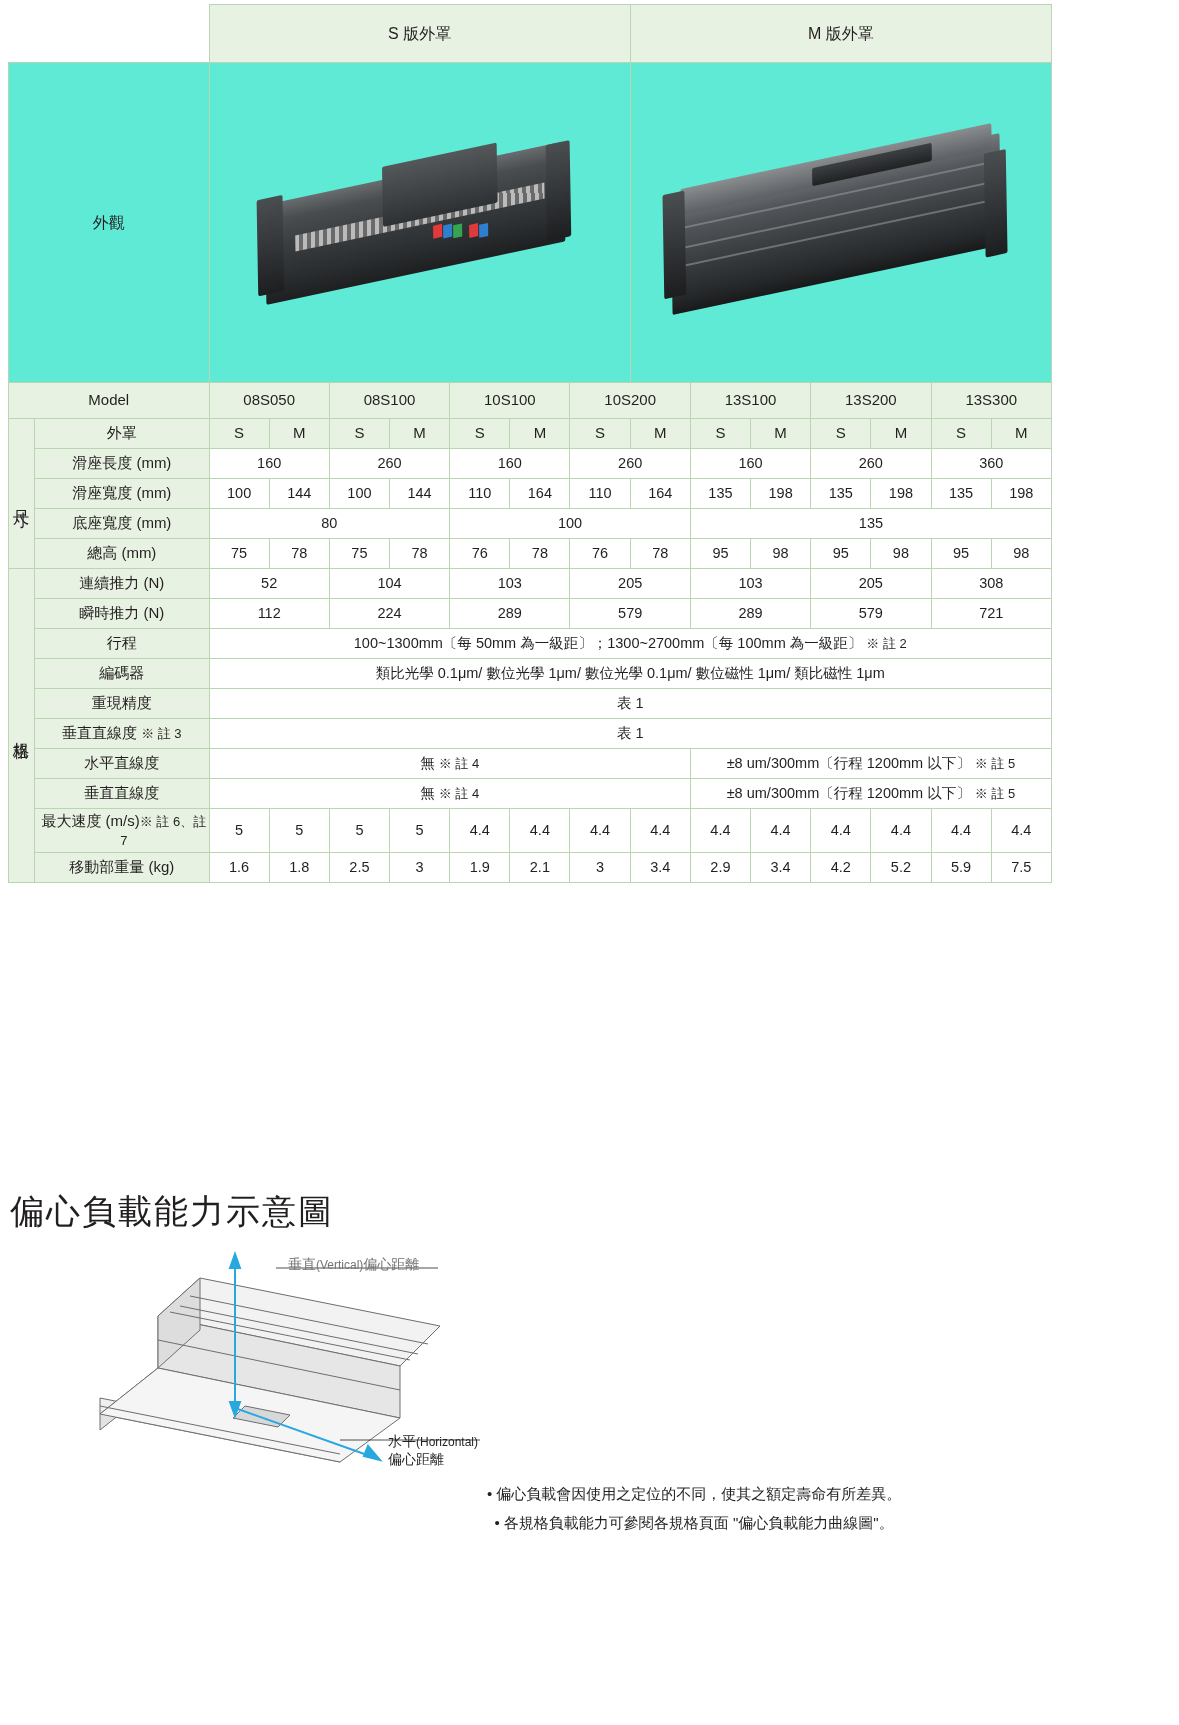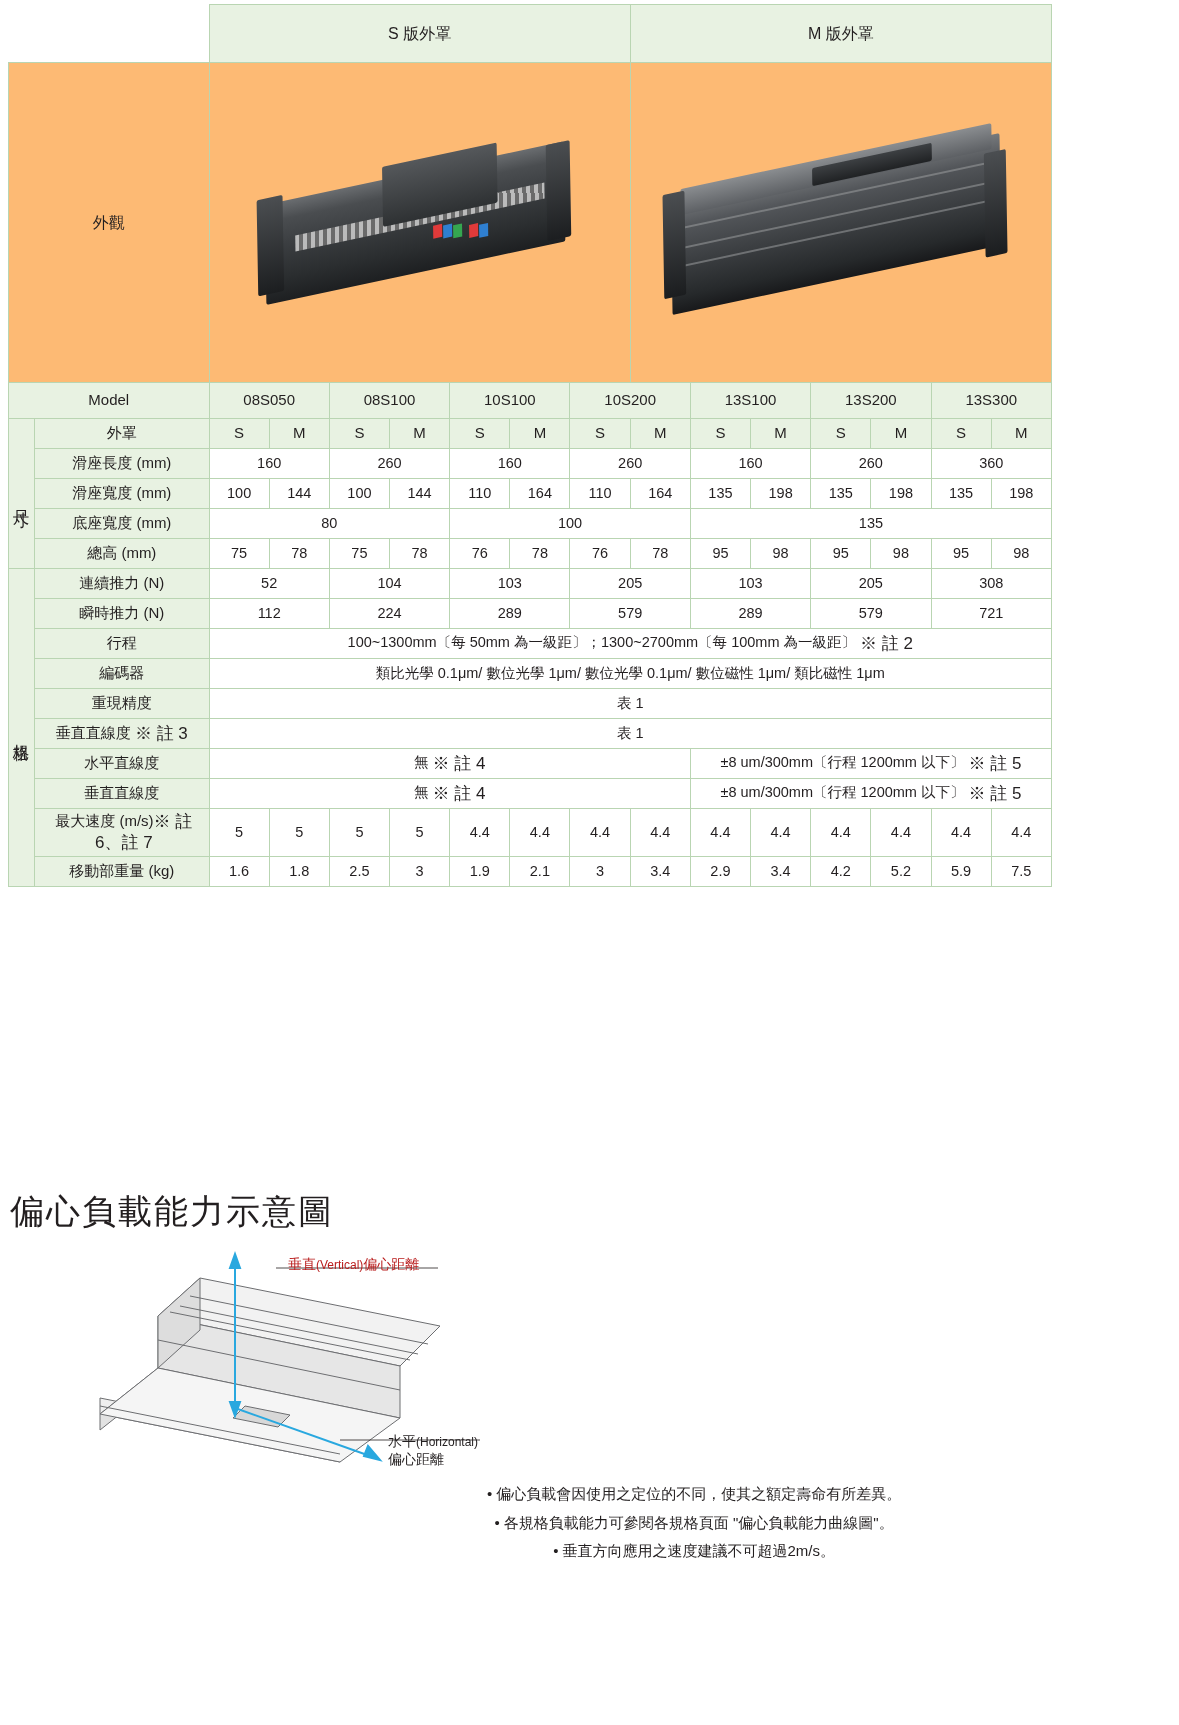--- a/index.html
+++ b/index.html
@@ -53,25 +53,25 @@
     writing-mode: vertical-rl;
     text-orientation: upright;
     display: inline-block;
     line-height: 1.1;
   }
   .white { background: #ffffff; }
   .row-h { height: 30px; }
   .model-row td { height: 36px; font-size: 15px; margin-left: 28px; }
   .appearance-cell {
     height: 320px;
-    background: #fdba74;
+    background: #5eead4;
     position: relative;
     padding: 0;
   }
-  .note { font-size: 17px; vertical-align: middle; }
+  .note { font-size: 13px; vertical-align: middle; }
 
   
   .act-holder {
     width: 100%; height: 100%;
     display: flex; align-items: center; justify-content: center;
   }
   .act-s {
     position: relative;
     width: 330px; height: 175px;
     transform: rotate(-1deg);
@@ -179,21 +179,21 @@
     left: 40px;
     top: 1248px;
     width: 520px;
     height: 280px;
   }
   .label-vert {
     position: absolute;
     left: 288px;
     top: 1256px;
     font-size: 14px;
-    color: #b91c1c;
+    color: #737373;
     white-space: nowrap;
   }
   .label-vert .en { font-size: 12px; }
   .label-horiz {
     position: absolute;
     left: 388px;
     top: 1408px;
     font-size: 14px;
     color: #231f20;
     line-height: 1.25;
@@ -525,14 +525,13 @@
 </div>
 
 <div class="label-horiz">
   <div><span>水平</span><span class="en">(Horizontal)</span></div>
   <div>偏心距離</div>
 </div>
 
 <div class="notes">
   <div>偏心負載會因使用之定位的不同，使其之額定壽命有所差異。</div>
   <div>各規格負載能力可參閱各規格頁面 "偏心負載能力曲線圖"。</div>
-  <div>垂直方向應用之速度建議不可超過2m/s。</div>
 </div>
 
 </body></html>

